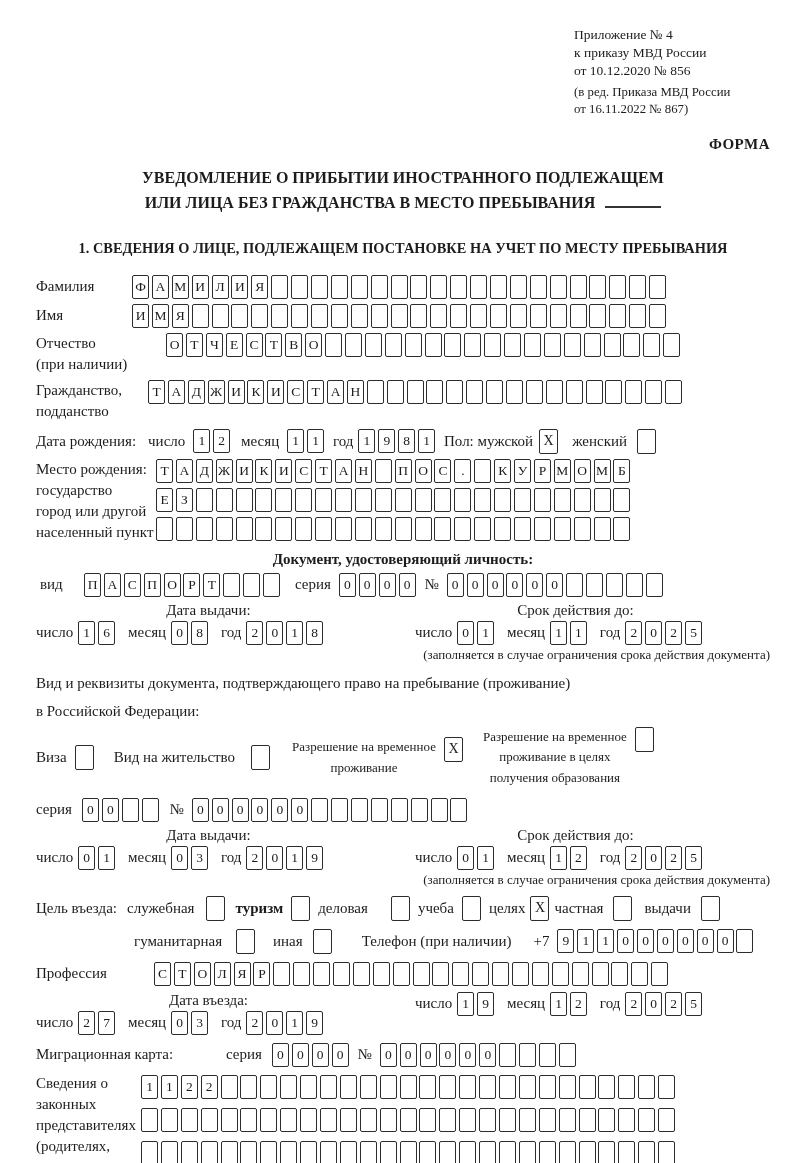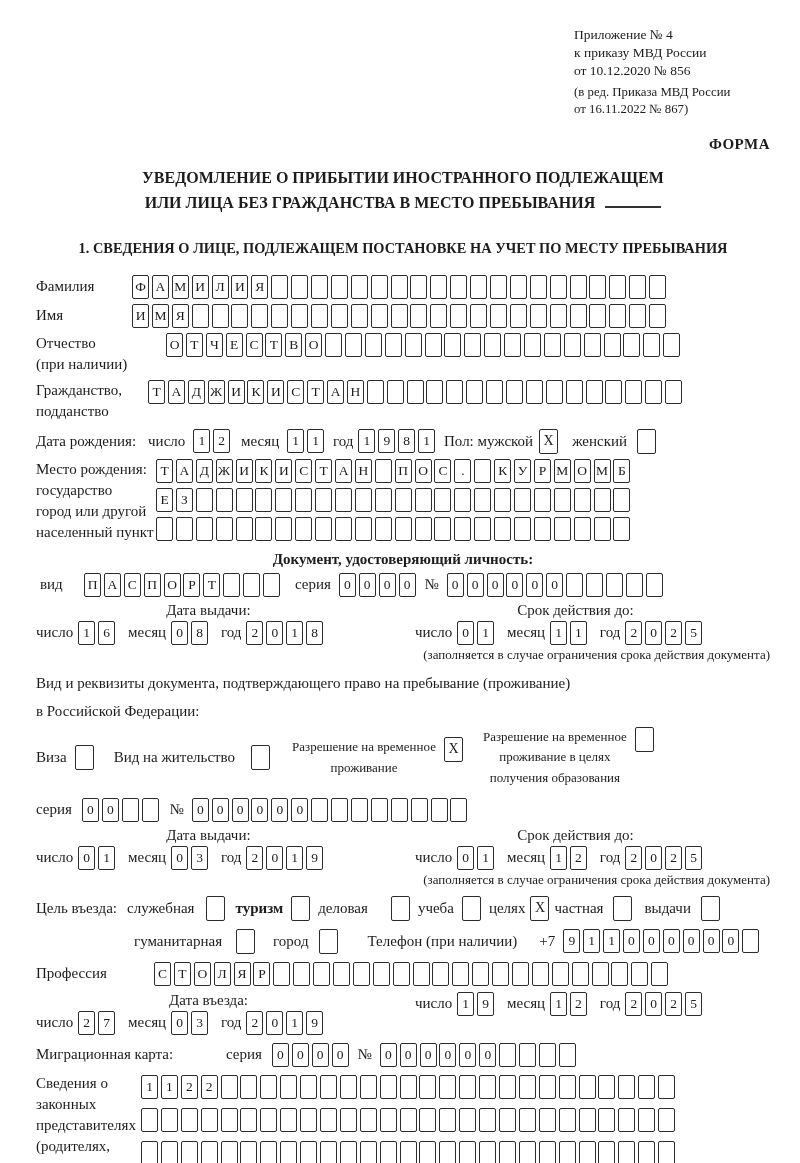--- a/index.html
+++ b/index.html
@@ -530,21 +530,21 @@
     <span class="olbl" style="margin-right:5px;">целях</span>
     <span class="cb" style="margin-right:5px;">X</span>
     <span class="olbl" style="margin-right:10px;">частная</span>
     <span class="cb" style="margin-right:12px;"></span>
     <span class="olbl" style="margin-right:10px;">выдачи</span>
     <span class="cb"></span>
   </div>
   <div class="inlrow" style="padding-left:98px;">
     <span class="olbl" style="margin-right:14px;">гуманитарная</span>
     <span class="cb" style="margin-right:18px;"></span>
-    <span class="olbl" style="margin-right:10px;">город</span>
+    <span class="olbl" style="margin-right:10px;">иная</span>
     <span class="cb" style="margin-right:30px;"></span>
     <span class="olbl" style="margin-right:22px;">Телефон (при наличии)</span>
     <span class="olbl" style="margin-right:8px;">+7</span>
     <span class="cells">
         <span class="cell">9</span>
         <span class="cell">1</span>
         <span class="cell">1</span>
         <span class="cell">0</span>
         <span class="cell">0</span>
         <span class="cell">0</span>

